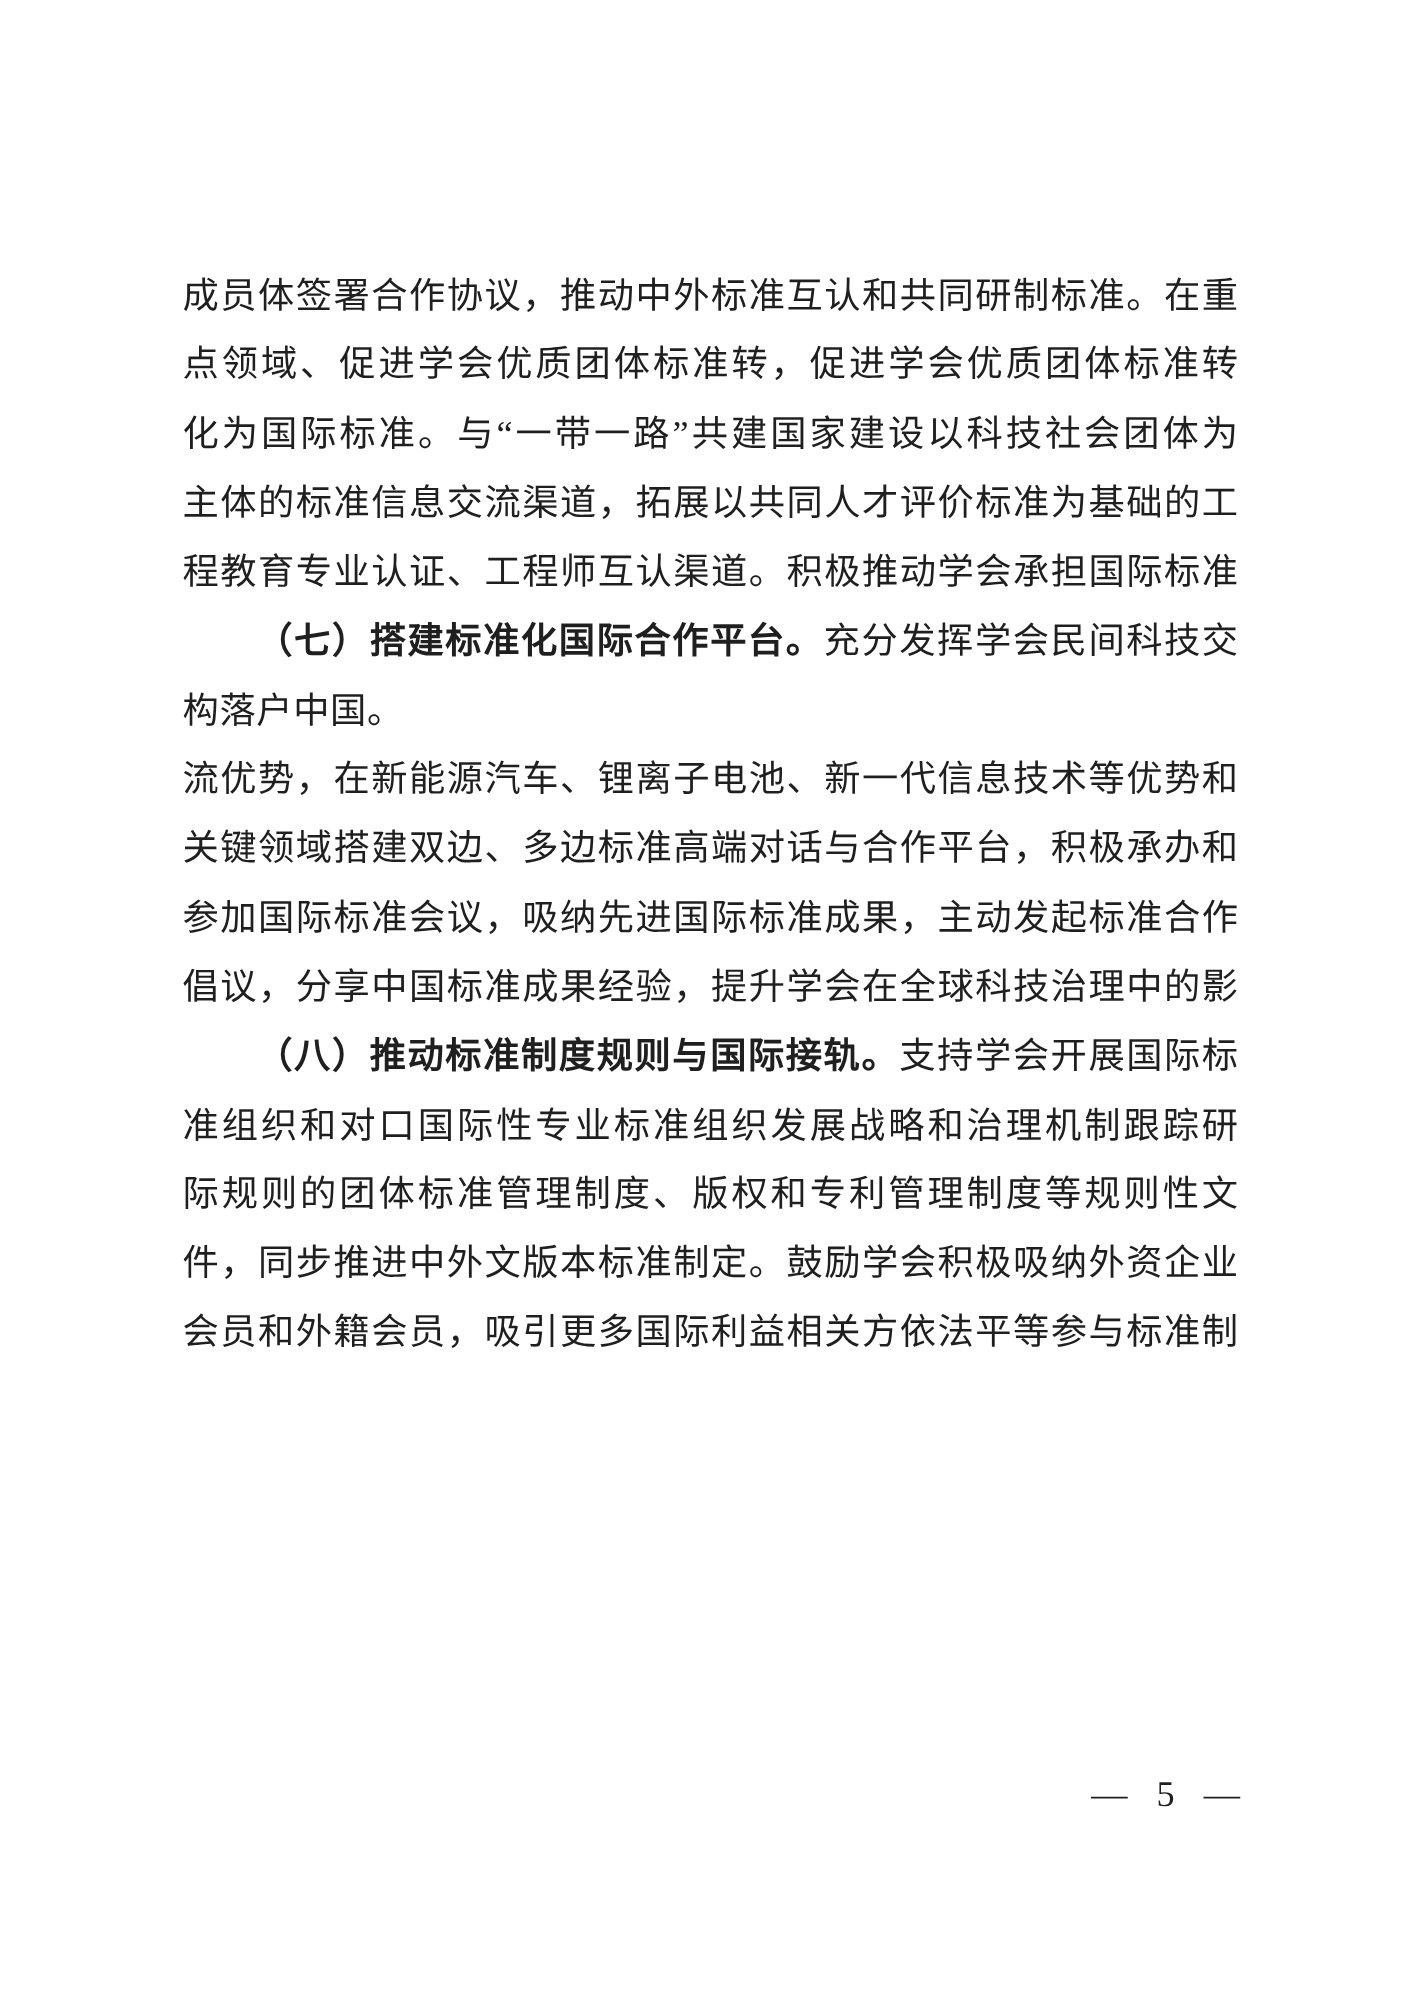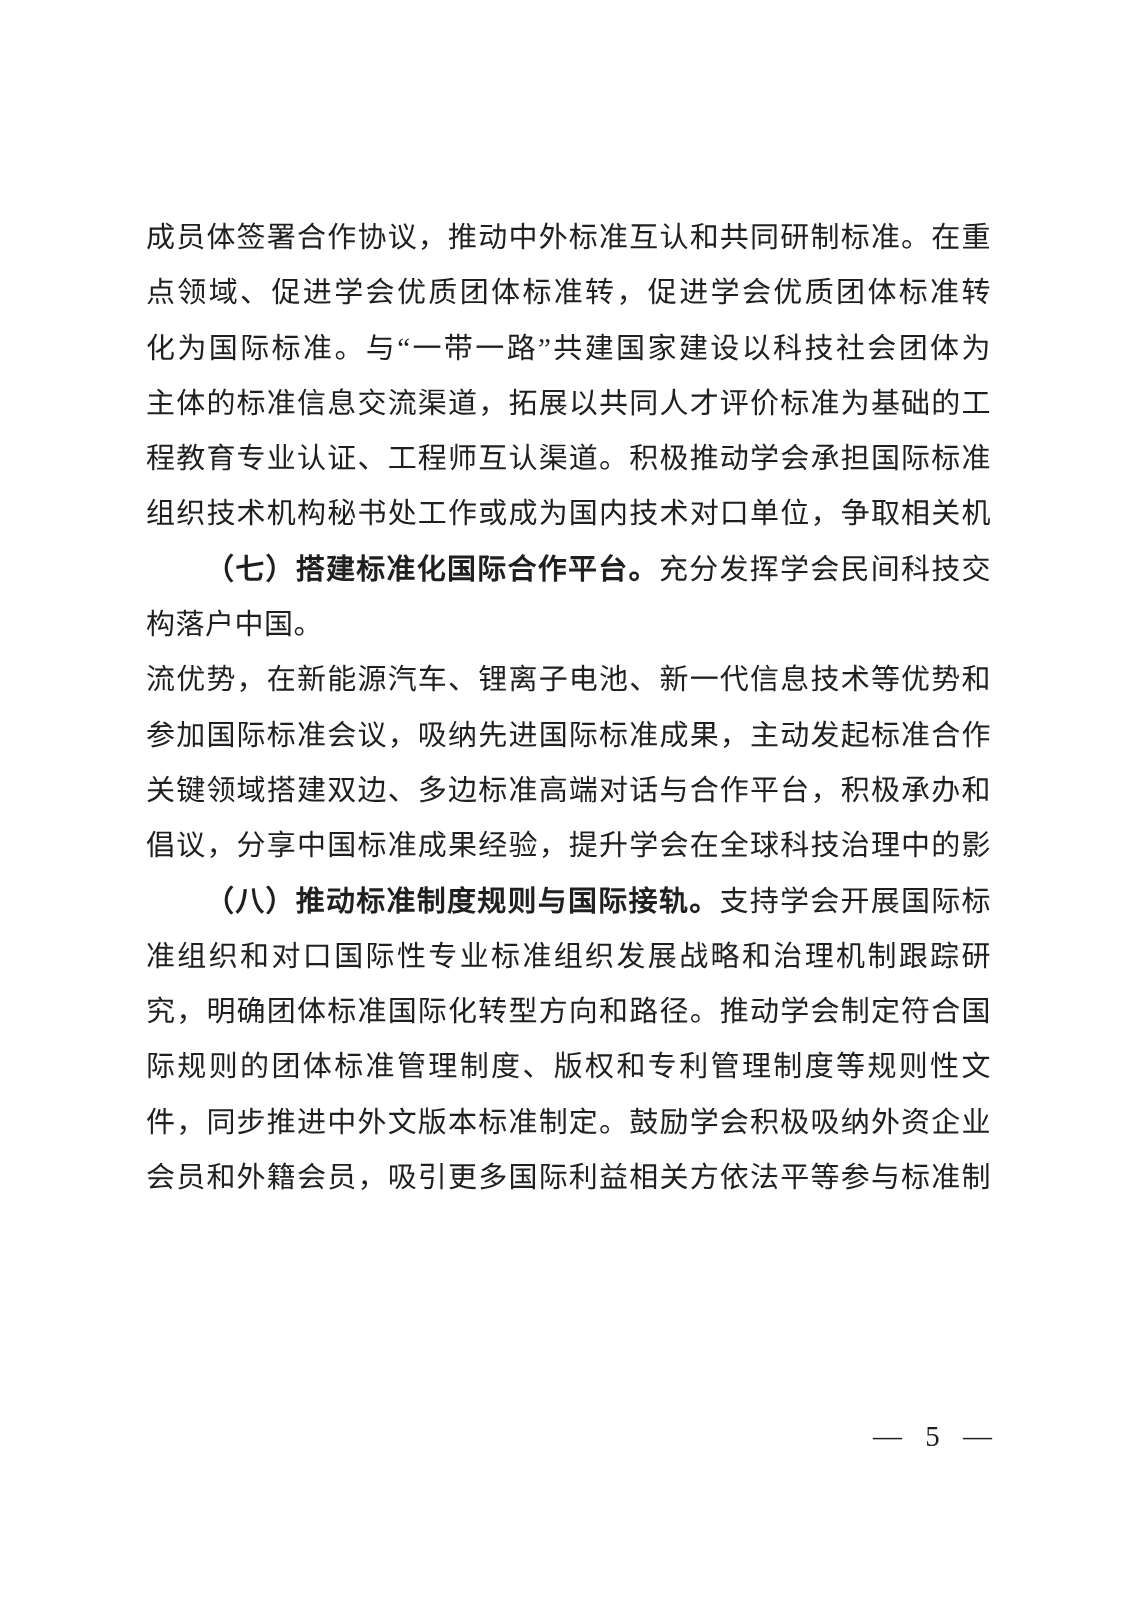--- a/index.html
+++ b/index.html
@@ -60,32 +60,30 @@
 
 <div class="sheet">
 
   <div class="text-block">
 
     <div class="line">成员体签署合作协议，推动中外标准互认和共同研制标准。在重</div>
     <div class="line">点领域、促进学会优质团体标准转，促进学会优质团体标准转</div>
     <div class="line">化为国际标准。与“一带一路”共建国家建设以科技社会团体为</div>
     <div class="line">主体的标准信息交流渠道，拓展以共同人才评价标准为基础的工</div>
     <div class="line">程教育专业认证、工程师互认渠道。积极推动学会承担国际标准</div>
-    <div class="line">组织技术机构秘书处工作或成为国内技术对口单位，争取相关机</div>
     <div class="line indent"><span class="head">（七）搭建标准化国际合作平台。</span><span>充分发挥学会民间科技交</span></div>
 
     <div class="line para-end">构落户中国。</div>
     <div class="line">流优势，在新能源汽车、锂离子电池、新一代信息技术等优势和</div>
+    <div class="line">关键领域搭建双边、多边标准高端对话与合作平台，积极承办和</div>
     <div class="line">参加国际标准会议，吸纳先进国际标准成果，主动发起标准合作</div>
-    <div class="line">关键领域搭建双边、多边标准高端对话与合作平台，积极承办和</div>
     <div class="line">倡议，分享中国标准成果经验，提升学会在全球科技治理中的影</div>
 
     <div class="line indent"><span class="head">（八）推动标准制度规则与国际接轨。</span><span>支持学会开展国际标</span></div>
     <div class="line">准组织和对口国际性专业标准组织发展战略和治理机制跟踪研</div>
-    <div class="line">究，明确团体标准国际化转型方向和路径。推动学会制定符合国</div>
     <div class="line">际规则的团体标准管理制度、版权和专利管理制度等规则性文</div>
     <div class="line">件，同步推进中外文版本标准制定。鼓励学会积极吸纳外资企业</div>
     <div class="line">会员和外籍会员，吸引更多国际利益相关方依法平等参与标准制</div>
 
   </div>
 
   <div class="page-number">— 5 —</div>
 
 </div>
 

